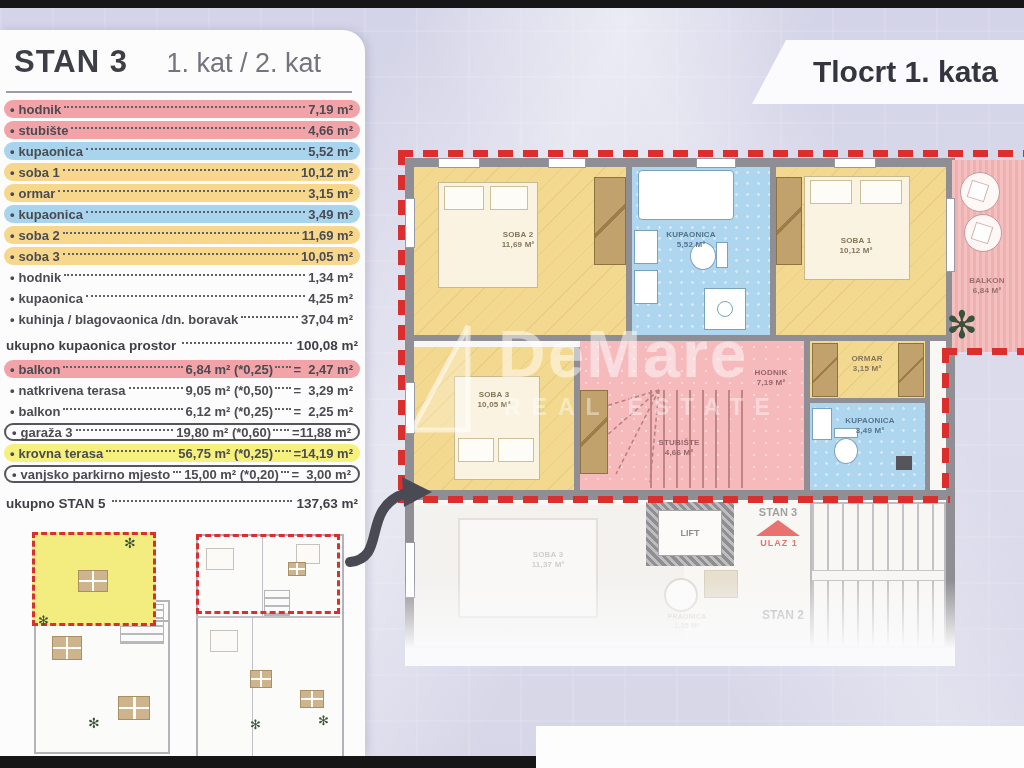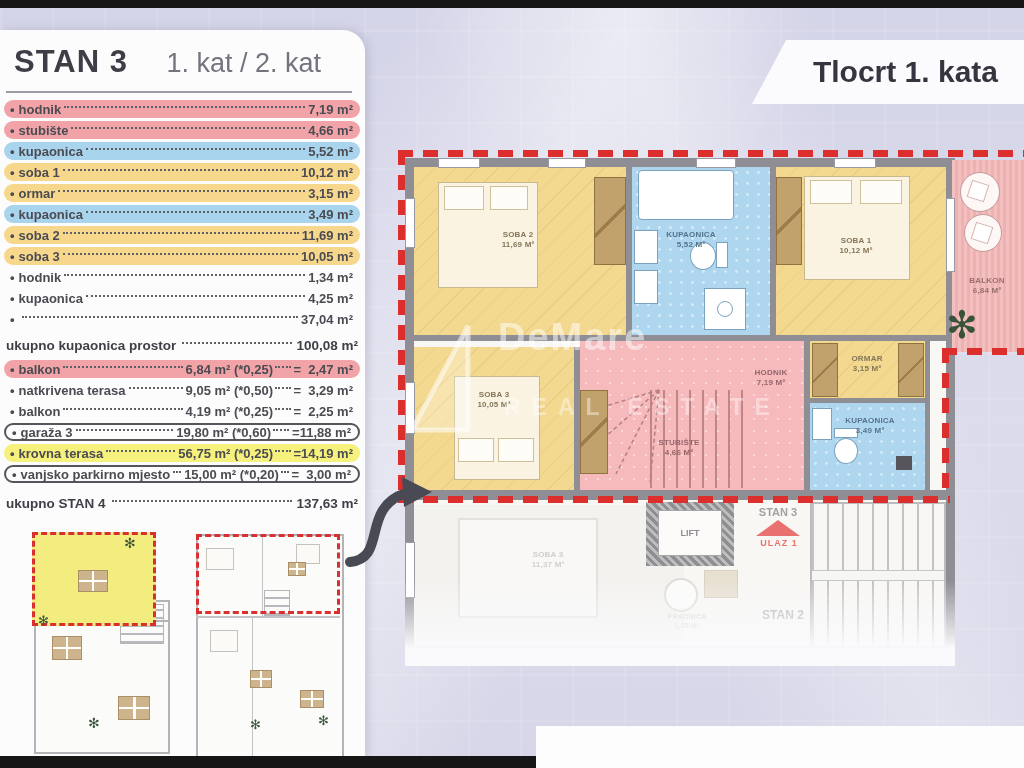--- a/index.html
+++ b/index.html
@@ -84,21 +84,21 @@
   .hatch{background:repeating-linear-gradient(45deg,#4f4f55 0 3px,#9b9b9f 3px 6px);}
   #liftbox{background:#fff;border:1.5px solid #77777d;display:flex;align-items:center;justify-content:center;
            font-size:9px;font-weight:700;color:#4e4e54;}
   .flabel{position:absolute;font-weight:700;text-align:center;}
   #stairs2{background:repeating-linear-gradient(90deg,#a3a3a8 0 2px,transparent 2px 15px);border:2px solid #98989e;}
   #stairs2 .mid{position:absolute;left:0;top:66px;width:100%;height:9px;background:#f6f6f6;border-top:1px solid #aaa;border-bottom:1px solid #aaa;}
   #fade{left:7px;top:430px;width:550px;height:86px;background:linear-gradient(180deg,rgba(251,251,252,0),#fafafc 80%);z-index:9;}
   #ulaz-arrow{width:0;height:0;border-left:22px solid transparent;border-right:22px solid transparent;border-bottom:16px solid #e02020;}
   
   #wm{position:absolute;left:396px;top:316px;width:410px;height:134px;z-index:12;pointer-events:none;}
-  #wm .nm{position:absolute;left:102px;top:0px;font-size:38px;font-weight:800;color:rgba(255,255,255,.5);letter-spacing:2px;}
+  #wm .nm{position:absolute;left:102px;top:0px;font-size:66px;font-weight:800;color:rgba(255,255,255,.5);letter-spacing:2px;}
   #wm .tg{position:absolute;left:108px;top:78px;font-size:23px;font-weight:600;color:rgba(255,255,255,.42);letter-spacing:11px;}
   #arrow-svg{position:absolute;left:330px;top:466px;z-index:14;}
 </style>
 </head>
 <body>
 
 <div id="stage">
   <div id="bgfx"></div>
   <div class="bar" style="left:0;top:0;width:1024px;height:8px;"></div>
   <div class="bar" style="left:0;top:756px;width:536px;height:12px;"></div>
@@ -167,20 +167,21 @@
           <span class="val">1,34 m²</span>
         </div>
         <div class="row c-none">
           <span class="bullet">•</span>
           <span class="lbl">kupaonica</span>
           <span class="dots"></span>
           <span class="val">4,25 m²</span>
         </div>
         <div class="row c-none">
           <span class="bullet">•</span>
+          <span class="lbl">kuhinja / blagovaonica /dn. boravak</span>
           <span class="dots"></span>
           <span class="val">37,04 m²</span>
         </div>
       </div>
 
     <div class="sumrow" id="subtotal">
       <span>ukupno kupaonica prostor</span>
       <span class="dots"></span>
       <span>100,08 m²</span>
     </div>
@@ -199,21 +200,21 @@
           <span class="lbl">natkrivena terasa</span>
           <span class="dots"></span>
           <span class="val">9,05 m² (*0,50)</span>
           <span class="dots2"></span>
           <span class="res">=  3,29 m²</span>
         </div>
         <div class="row c-none">
           <span class="bullet">•</span>
           <span class="lbl">balkon</span>
           <span class="dots"></span>
-          <span class="val">4,19 m² (*0,25)</span>
+          <span class="val">6,12 m² (*0,25)</span>
           <span class="dots2"></span>
           <span class="res">=  2,25 m²</span>
         </div>
         <div class="row c-none outlined">
           <span class="bullet">•</span>
           <span class="lbl">garaža 3</span>
           <span class="dots"></span>
           <span class="val">19,80 m² (*0,60)</span>
           <span class="dots2"></span>
           <span class="res">=11,88 m²</span>
@@ -230,21 +231,21 @@
           <span class="bullet">•</span>
           <span class="lbl">vanjsko parkirno mjesto</span>
           <span class="dots"></span>
           <span class="val">15,00 m² (*0,20)</span>
           <span class="dots2"></span>
           <span class="res">=  3,00 m²</span>
         </div>
       </div>
 
     <div class="sumrow" id="total">
-      <span>ukupno STAN 4</span>
+      <span>ukupno STAN 5</span>
       <span class="dots"></span>
       <span>137,63 m²</span>
     </div>
 
     <div class="caption" style="left:24px;width:156px;">Tlocrt krova</div>
     <div class="caption" style="left:190px;width:160px;">Tlocrt 1. kata</div>
 
     <div>
       <div id="thumb-roof-ext" style="left:98px;top:570px;width:68px;height:56px;"></div>
       <div id="thumb-roof-base" style="left:34px;top:590px;width:132px;height:130px;"></div>

